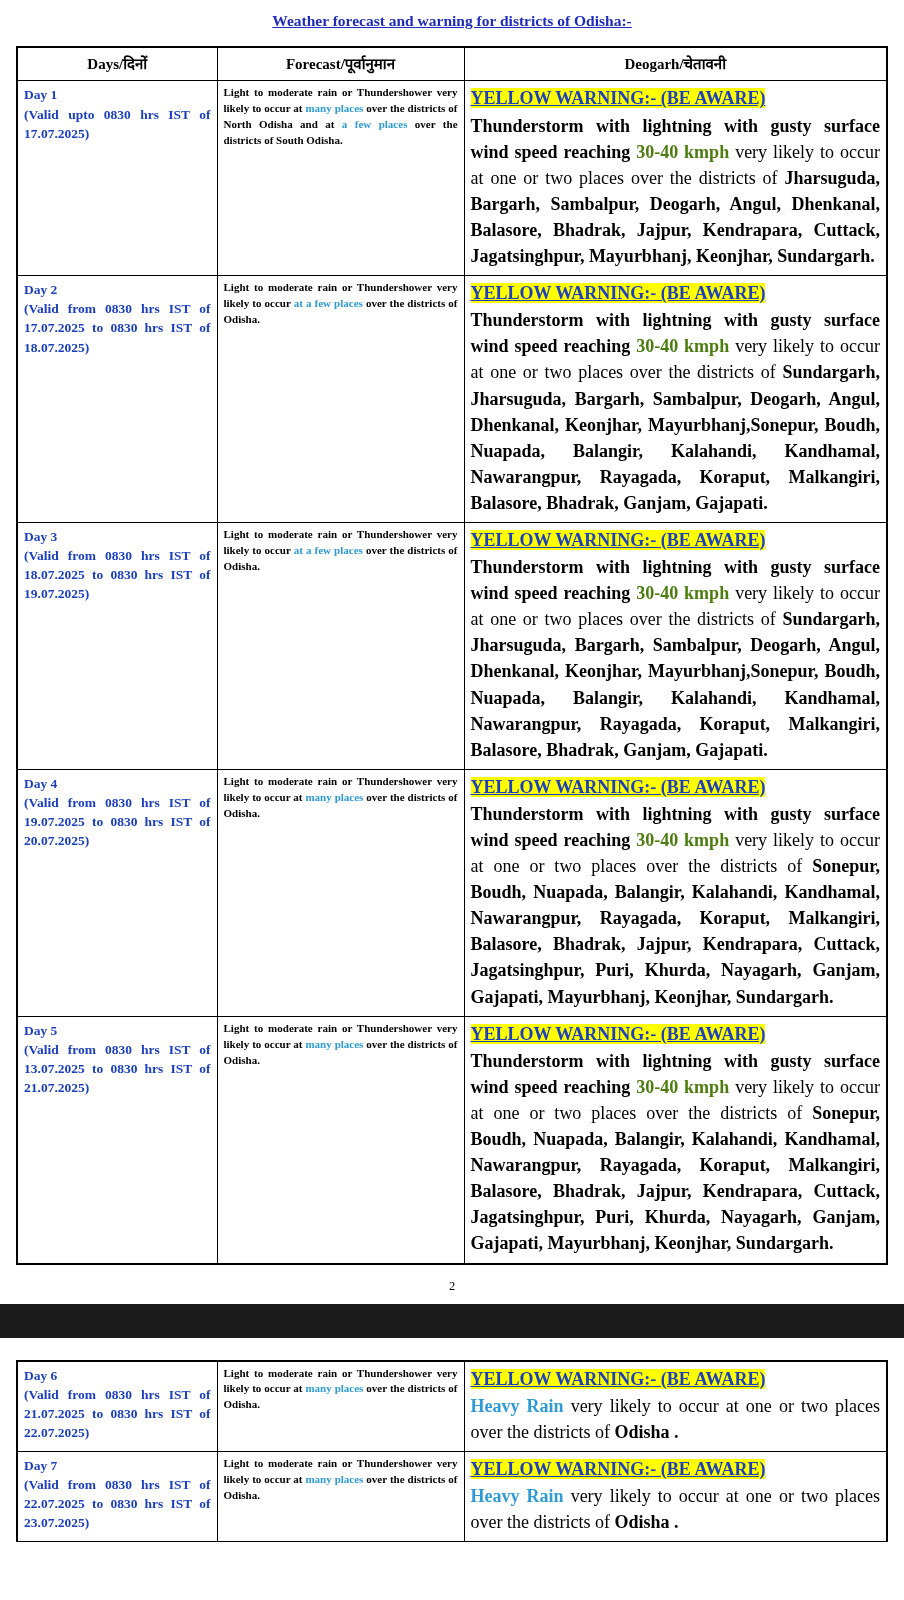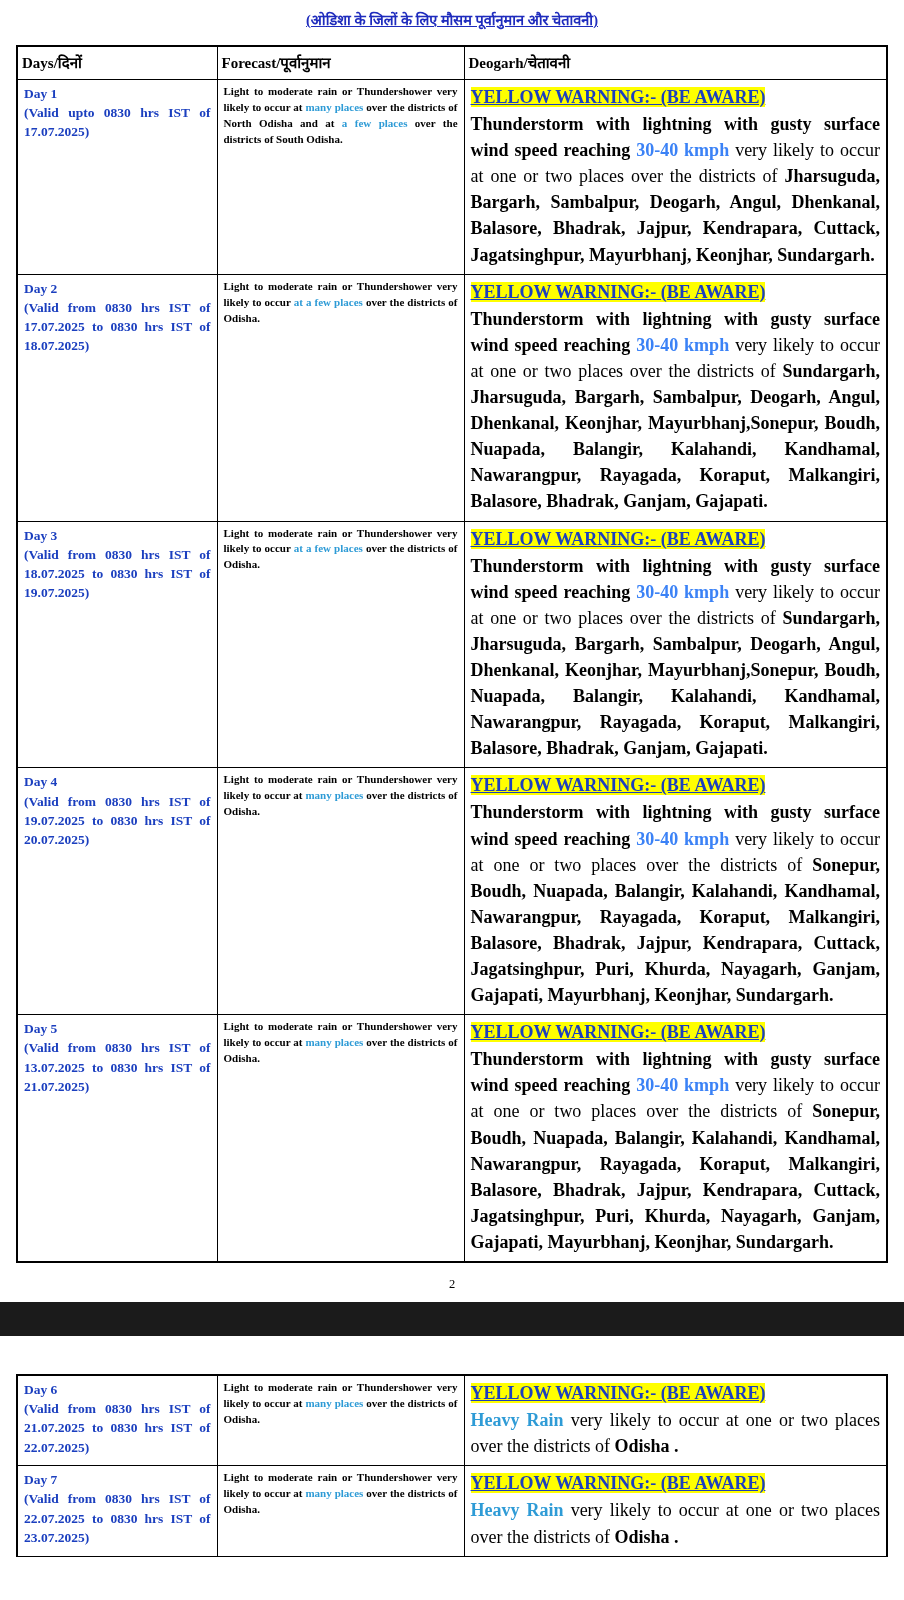--- a/index.html
+++ b/index.html
@@ -40,21 +40,21 @@
   }
   table.fc col.c1 { width: 200px; }
   table.fc col.c2 { width: 247px; }
   table.fc col.c3 { width: 423px; }
   table.fc th, table.fc td {
     border: 1px solid #000;
     vertical-align: top;
     padding: 4px 6px 6px 6px;
   }
   table.fc thead th {
-    text-align: left;
+    text-align: center;
     font-weight: bold;
     font-size: 15px;
     padding: 5px 4px 7px 4px;
     vertical-align: middle;
   }
   .day-cell {
     color: #1b3fbf;
     font-weight: bold;
     font-size: 13.5px;
     line-height: 1.42;
@@ -99,21 +99,21 @@
     margin-top: 1px;
     font-weight: bold;
   }
   .warn .wbody .light {
     font-weight: bold;
   }
   .warn .wbody .plainish {
     font-weight: normal;
   }
   .warn .wbody .speed {
-    color: #3b82f6;
+    color: #4d7c0f;
     font-weight: bold;
   }
   .warn .wbody .heavy {
     color: #2e9bd6;
     font-weight: bold;
   }
   .warn .wbody .districts {
     font-weight: bold;
   }
   .page-num {
@@ -128,42 +128,42 @@
     width: 904px;
   }
   .page2 {
     width: 904px;
     box-sizing: border-box;
     padding: 22px 14px 0 14px;
   }
   table.fc2 {
     border-collapse: collapse;
     width: 870px;
-    margin: 16px auto;
+    margin: 0 auto;
     table-layout: fixed;
     border-left: 2px solid #000;
     border-right: 2px solid #000;
     border-top: 2px solid #000;
   }
   table.fc2 col.c1 { width: 200px; }
   table.fc2 col.c2 { width: 247px; }
   table.fc2 col.c3 { width: 423px; }
   table.fc2 td {
     border: 1px solid #000;
     vertical-align: top;
     padding: 4px 6px 6px 6px;
   }
 </style>
 </head>
 <body>
 
 <div class="page">
 
   <div class="title-block">
-    <div class="title-line hindi">(ओडिशा के जिलों के लिए मौसम पूर्वानुमान और चेतावनी)</div>
+    <div class="title-line">Weather forecast and warning for districts of Odisha:-</div>
   </div>
 
   <table class="fc">
     <colgroup>
         <col class="c1">
         <col class="c2">
         <col class="c3">
       </colgroup>
     <thead>
       <tr>

